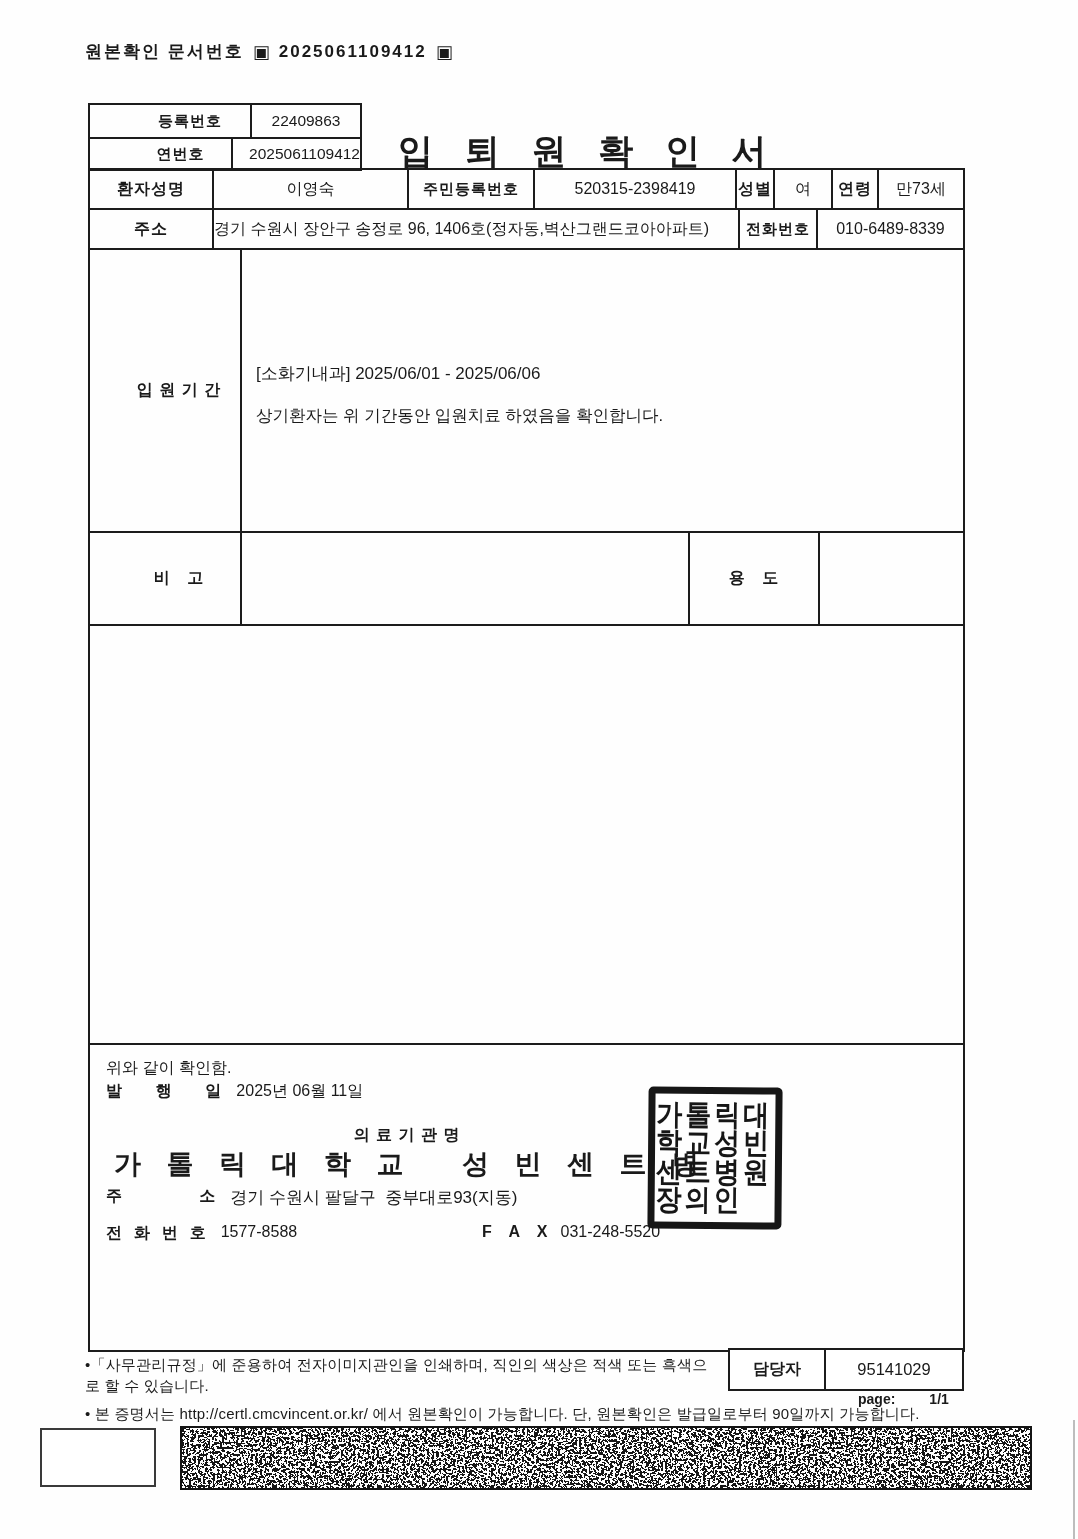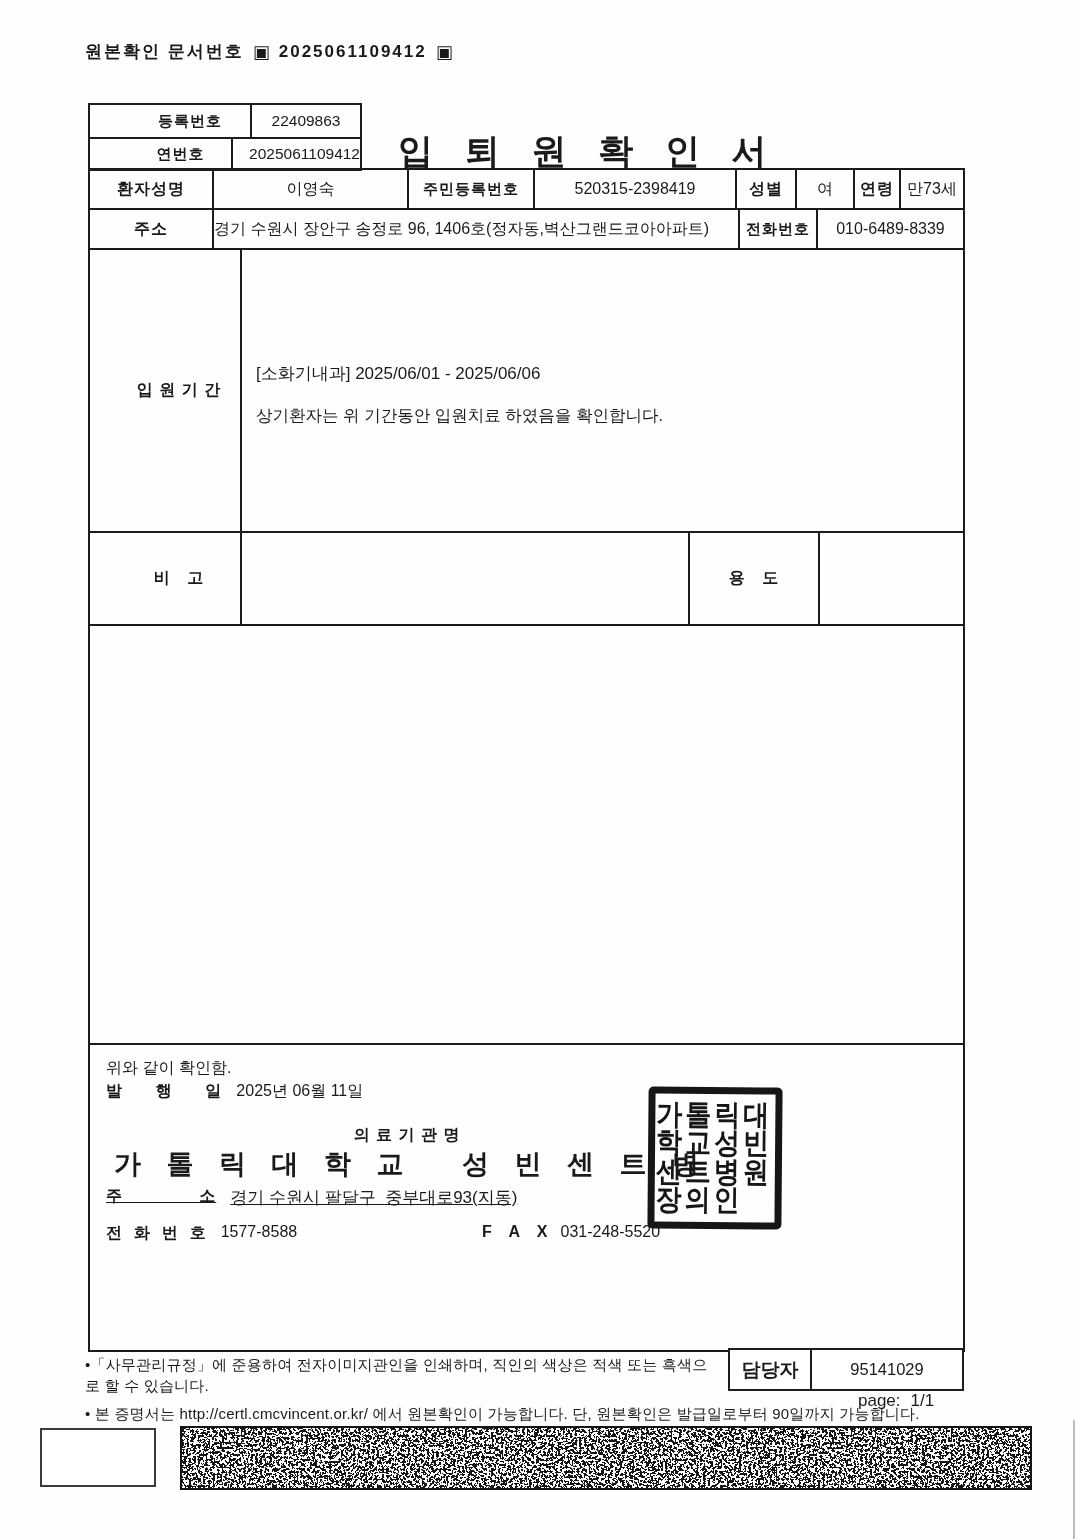--- a/index.html
+++ b/index.html
@@ -46,42 +46,42 @@
 
   
   .cert-line { position:absolute; font-size:16px; white-space:pre; }
   .cert-label { font-weight:600; letter-spacing:1px; white-space:pre; }
   .cert-confirm { left:16px; top:13px; }
   .cert-issue { left:16px; top:36px; display:flex; }
   .cert-issue .v { margin-left:14px; }
   .cert-org { left:16px; top:80px; display:flex; align-items:center;flex-direction:column; }
   .cert-org .cert-label { font-size:16px; }
   .org-name { margin-left:8px; font-size:27px; font-weight:700; letter-spacing:9px; white-space:pre; }
-  .cert-addr { left:16px; top:141px; display:flex;text-decoration:underline; }
+  .cert-addr { left:16px; top:141px; display:flex; }
   .cert-addr .v { margin-left:14px; font-size:17px; }
   .cert-tel { left:16px; top:178px; display:flex; }
   .cert-tel .v { margin-left:14px; }
   .cert-fax { left:392px; top:178px; display:flex; }
   .cert-fax .v { margin-left:12px; }
 
   
   .seal { position:absolute; left:558px; top:42px; width:134px; height:142px;
     border:7px solid #161616; border-radius:5px; padding:2px 1px;
     display:flex; align-items:center; justify-content:center; overflow:hidden;
     transform:rotate(0.5deg); background:rgba(255,255,255,0); }
   .seal-text { width:118px; font-size:26px; line-height:0.98; font-weight:800; letter-spacing:3px;
     word-break:break-all; transform:scaleY(1.12); color:#161616; }
 
   
   .manager-table { position:absolute; left:728px; top:1348px; width:236px; height:43px; border:2px solid #1c1c1c; display:flex; background:#fff; }
-  .manager-table .lbl { width:82px; border-right:2px solid #1c1c1c; display:flex; align-items:center; justify-content:center; font-size:19px; font-weight:600; }
+  .manager-table .lbl { width:96px; border-right:2px solid #1c1c1c; display:flex; align-items:center; justify-content:center; font-size:16px; font-weight:600; }
   .manager-table .val { flex:1; display:flex; align-items:center; justify-content:center; font-size:16.5px; }
 
   .note1 { position:absolute; left:85px; top:1354px; width:628px; font-size:15px; line-height:1.4; letter-spacing:0.2px; }
-  .page-line { position:absolute; left:858px; top:1391px; font-size:17px; display:flex; gap:10px; }
+  .page-line { position:absolute; left:858px; top:1391px; font-size:14px; display:flex; gap:34px;font-weight:bold; }
   .note2 { position:absolute; left:85px; top:1405px; font-size:15px; letter-spacing:0.2px; }
 
   .bottom-box { position:absolute; left:40px; top:1428px; width:116px; height:59px; border:2px solid #3a3a3a; background:#fff; }
   .noise-band { position:absolute; left:180px; top:1426px; width:852px; height:64px; border:2px solid #141414; overflow:hidden; background:#fff; }
   .noise-band svg { display:block; width:100%; height:100%; }
   .scan-edge { position:absolute; right:3px; top:1420px; width:2px; height:119px; background:#bdbdbd; }
 </style>
 </head>
 <body>
 
@@ -107,21 +107,21 @@
 
   <div class="title">입 퇴 원 확 인 서</div>
 
   <div class="main-table">
 
     <div class="t-row row-patient">
       <div class="cell c lbl w-label">환자성명</div>
       <div class="cell c" style="width:195px">이영숙</div>
       <div class="cell c lbl" style="width:126px;font-size:15px">주민등록번호</div>
       <div class="cell c" style="width:202px">520315-2398419</div>
-      <div class="cell c lbl" style="width:60px">성별</div>
+      <div class="cell c lbl" style="width:38px">성별</div>
       <div class="cell c" style="width:58px">여</div>
       <div class="cell c lbl" style="width:46px">연령</div>
       <div class="cell c" style="flex:1">만73세</div>
     </div>
 
     <div class="t-row row-address">
       <div class="cell c lbl w-label">주소</div>
       <div class="cell" style="width:526px;padding-left:0">경기 수원시 장안구 송정로 96, 1406호(정자동,벽산그랜드코아아파트)</div>
       <div class="cell c lbl" style="width:78px;font-size:15px">전화번호</div>
       <div class="cell c" style="flex:1">010-6489-8339</div>

